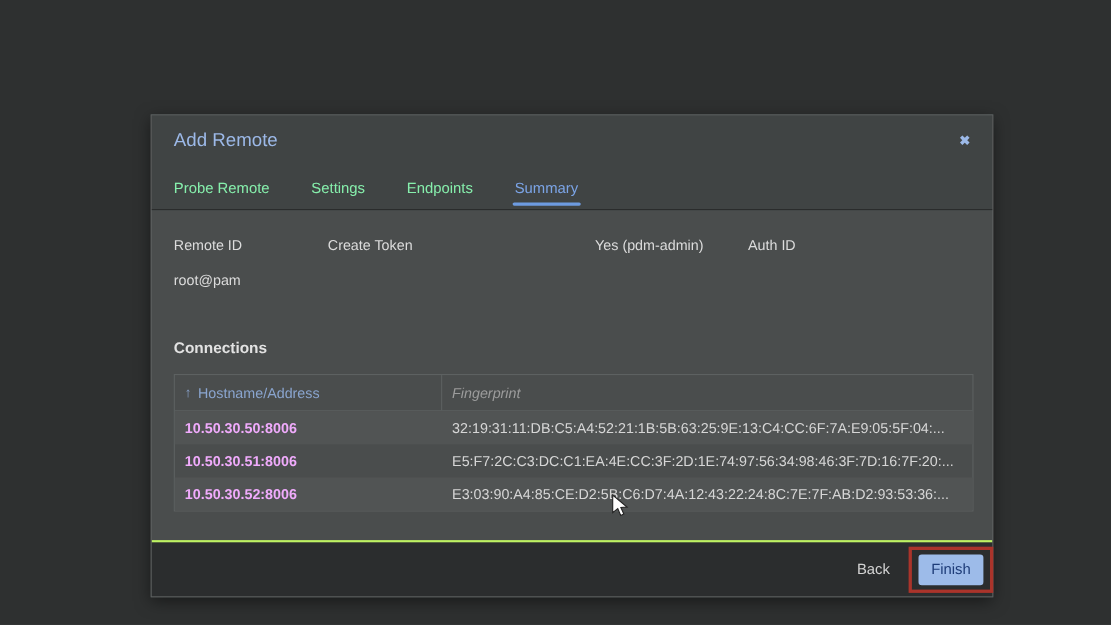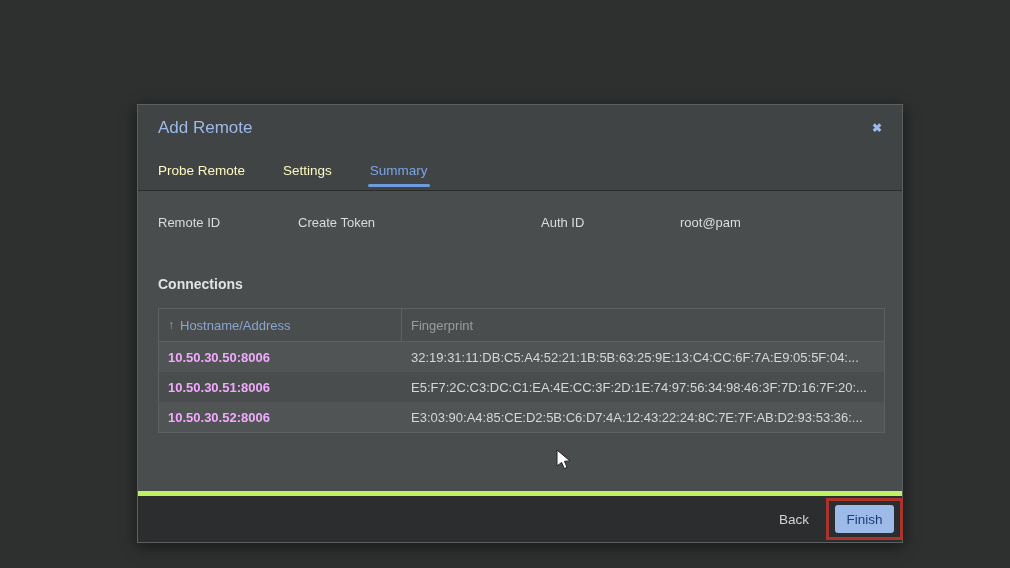--- a/index.html
+++ b/index.html
@@ -44,21 +44,21 @@
     line-height:1;cursor:pointer;padding:4px;user-select:none;
   }
   .tabbar{
     height:40px;background:var(--dlg-head);
     border-bottom:1px solid #2a2c2c;
     display:flex;align-items:stretch;
     padding-left:20px;flex:0 0 auto;
   }
   .tab{
     position:relative;display:flex;align-items:center;
-    margin-right:38px;font-size:13.5px;color:#fef9c3;cursor:pointer;
+    margin-right:38px;font-size:13.5px;color:#86efac;cursor:pointer;
   }
   .tab.active{color:var(--accent);}
   .tab.active::after{
     content:"";position:absolute;left:-2px;right:-2px;bottom:3px;height:3px;
     background:#6d9be0;border-radius:2px;
   }
   .dlg-body{flex:1;padding:24px 19px 0 20px;overflow:hidden;}
   .summary-grid{
     display:grid;grid-template-columns:140px 243px 139px auto;
     row-gap:17px;font-size:13px;
@@ -76,35 +76,36 @@
     display:flex;height:33px;border-bottom:1px solid #5d6161;
   }
   .grid-head .col1{
     width:243px;border-right:1px solid #5d6161;
     display:flex;align-items:center;padding-left:9px;
     color:var(--col-header-blue);
   }
   .grid-head .col2{
     flex:1;display:flex;align-items:center;padding-left:9px;
     color:var(--muted);
+    font-style:italic;
   }
   .sort-arrow{margin-right:6px;font-size:12px;}
   .grid-row{display:flex;height:30px;align-items:center;}
   .grid-row:nth-child(even){background:var(--row-alt);}
   .grid-row .c1{
     width:243px;padding-left:9px;font-weight:700;color:#f0abfc;
     white-space:nowrap;
   }
   .grid-row .c2{
     flex:1;padding-left:9px;color:#d6d6d6;white-space:nowrap;
     overflow:hidden;
   }
   .dlg-footer{
     height:51px;flex:0 0 auto;background:var(--dlg-footer);
-    border-top:5px solid #bef264;
+    border-top:2px solid #bef264;
     display:flex;align-items:center;justify-content:flex-end;
   }
   .back-btn{
     color:#d2d2d2;font-size:13.5px;padding:6px 10px;margin-right:7px;
     background:transparent;border:none;cursor:pointer;
     font-family:"Liberation Sans", sans-serif;
   }
   .annotation-box{
     border:3px solid var(--annotation);
     padding:4px 6px;margin-right:-1px;
@@ -123,28 +124,30 @@
 <div class="dialog">
 
   <div class="dlg-header">
     <div class="dlg-title">Add Remote</div>
     <div class="close-btn">✖</div>
   </div>
 
   <div class="tabbar">
     <div class="tab">Probe Remote</div>
     <div class="tab">Settings</div>
+    <div class="tab">Endpoints</div>
     <div class="tab active">Summary</div>
   </div>
 
   <div class="dlg-body">
 
     <div class="summary-grid">
       <div class="lbl">Remote ID</div>
       <div class="lbl">Create Token</div>
+      <div class="val">Yes (pdm-admin)</div>
       <div class="lbl">Auth ID</div>
       <div class="val">root@pam</div>
     </div>
 
     <div class="section-heading">Connections</div>
 
     <div class="grid-table">
       <div class="grid-head">
         <div class="col1">
           <span class="sort-arrow">↑</span>

